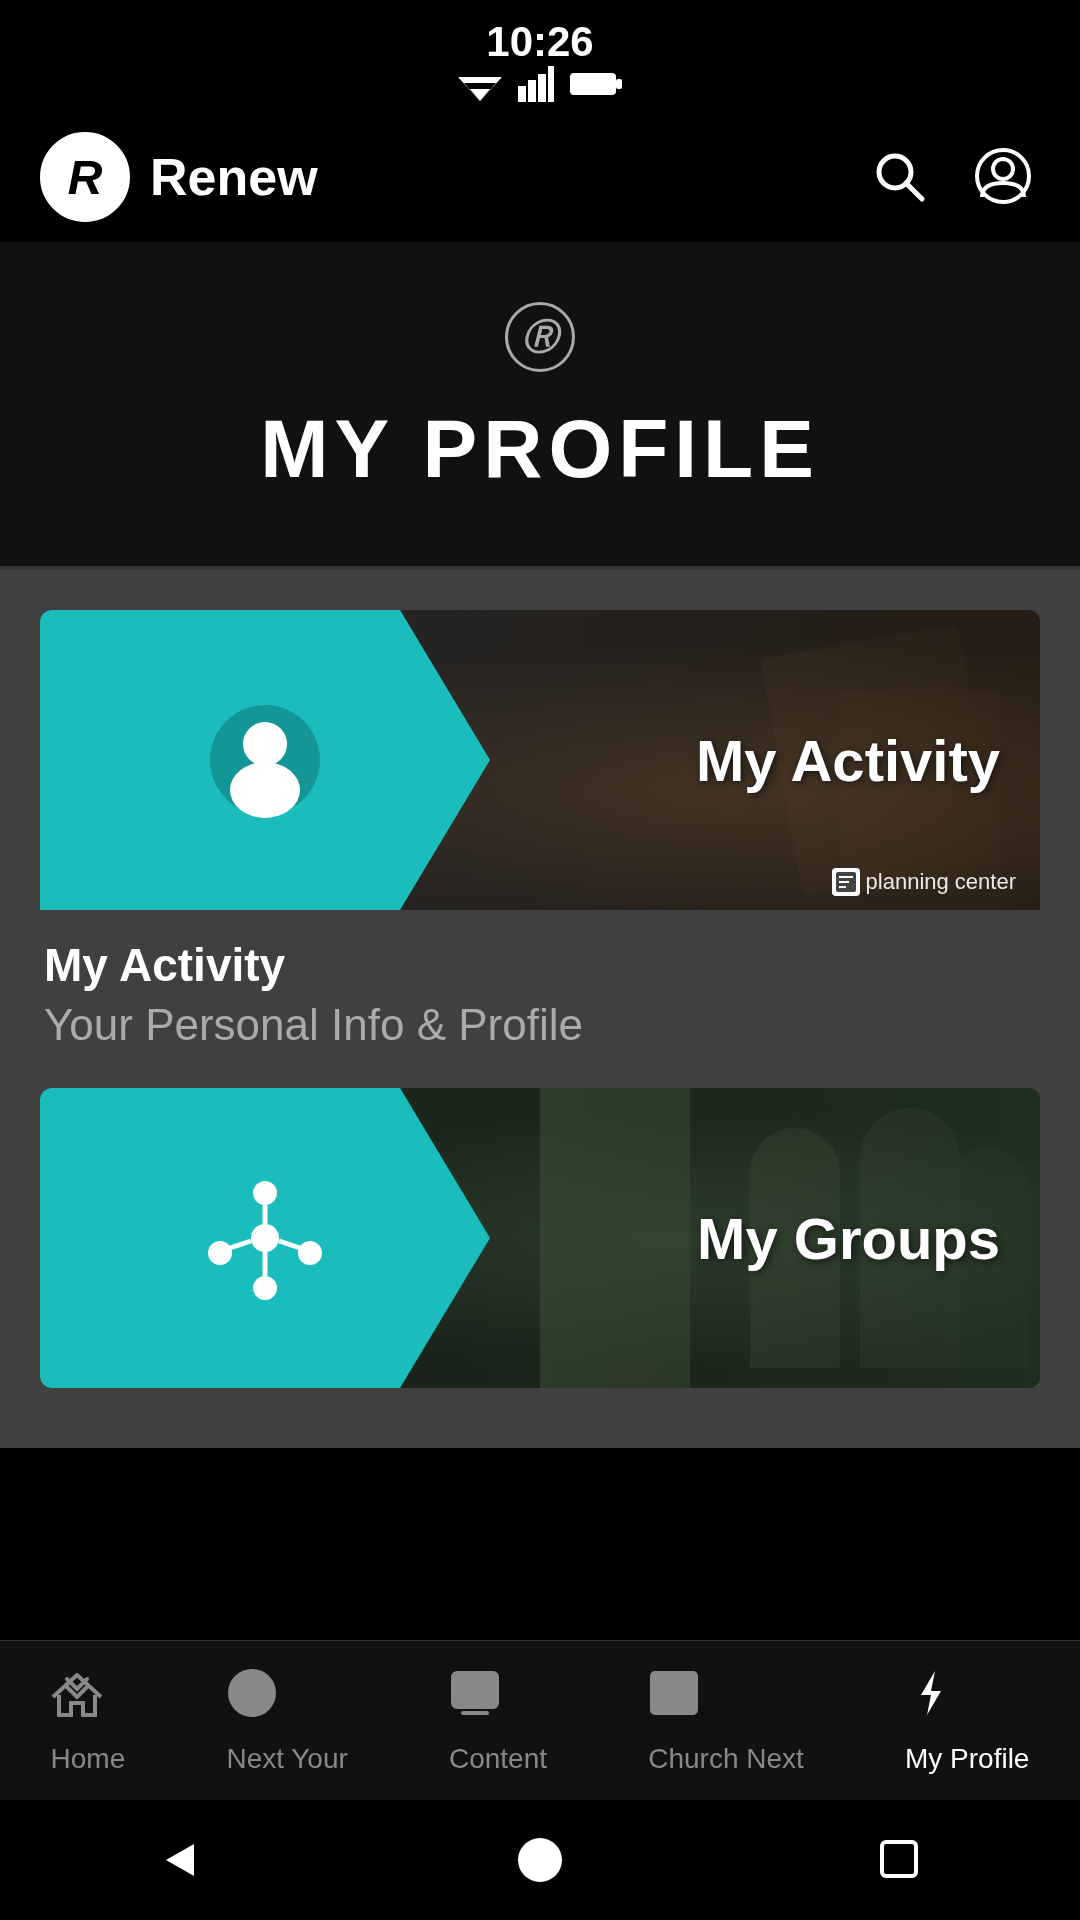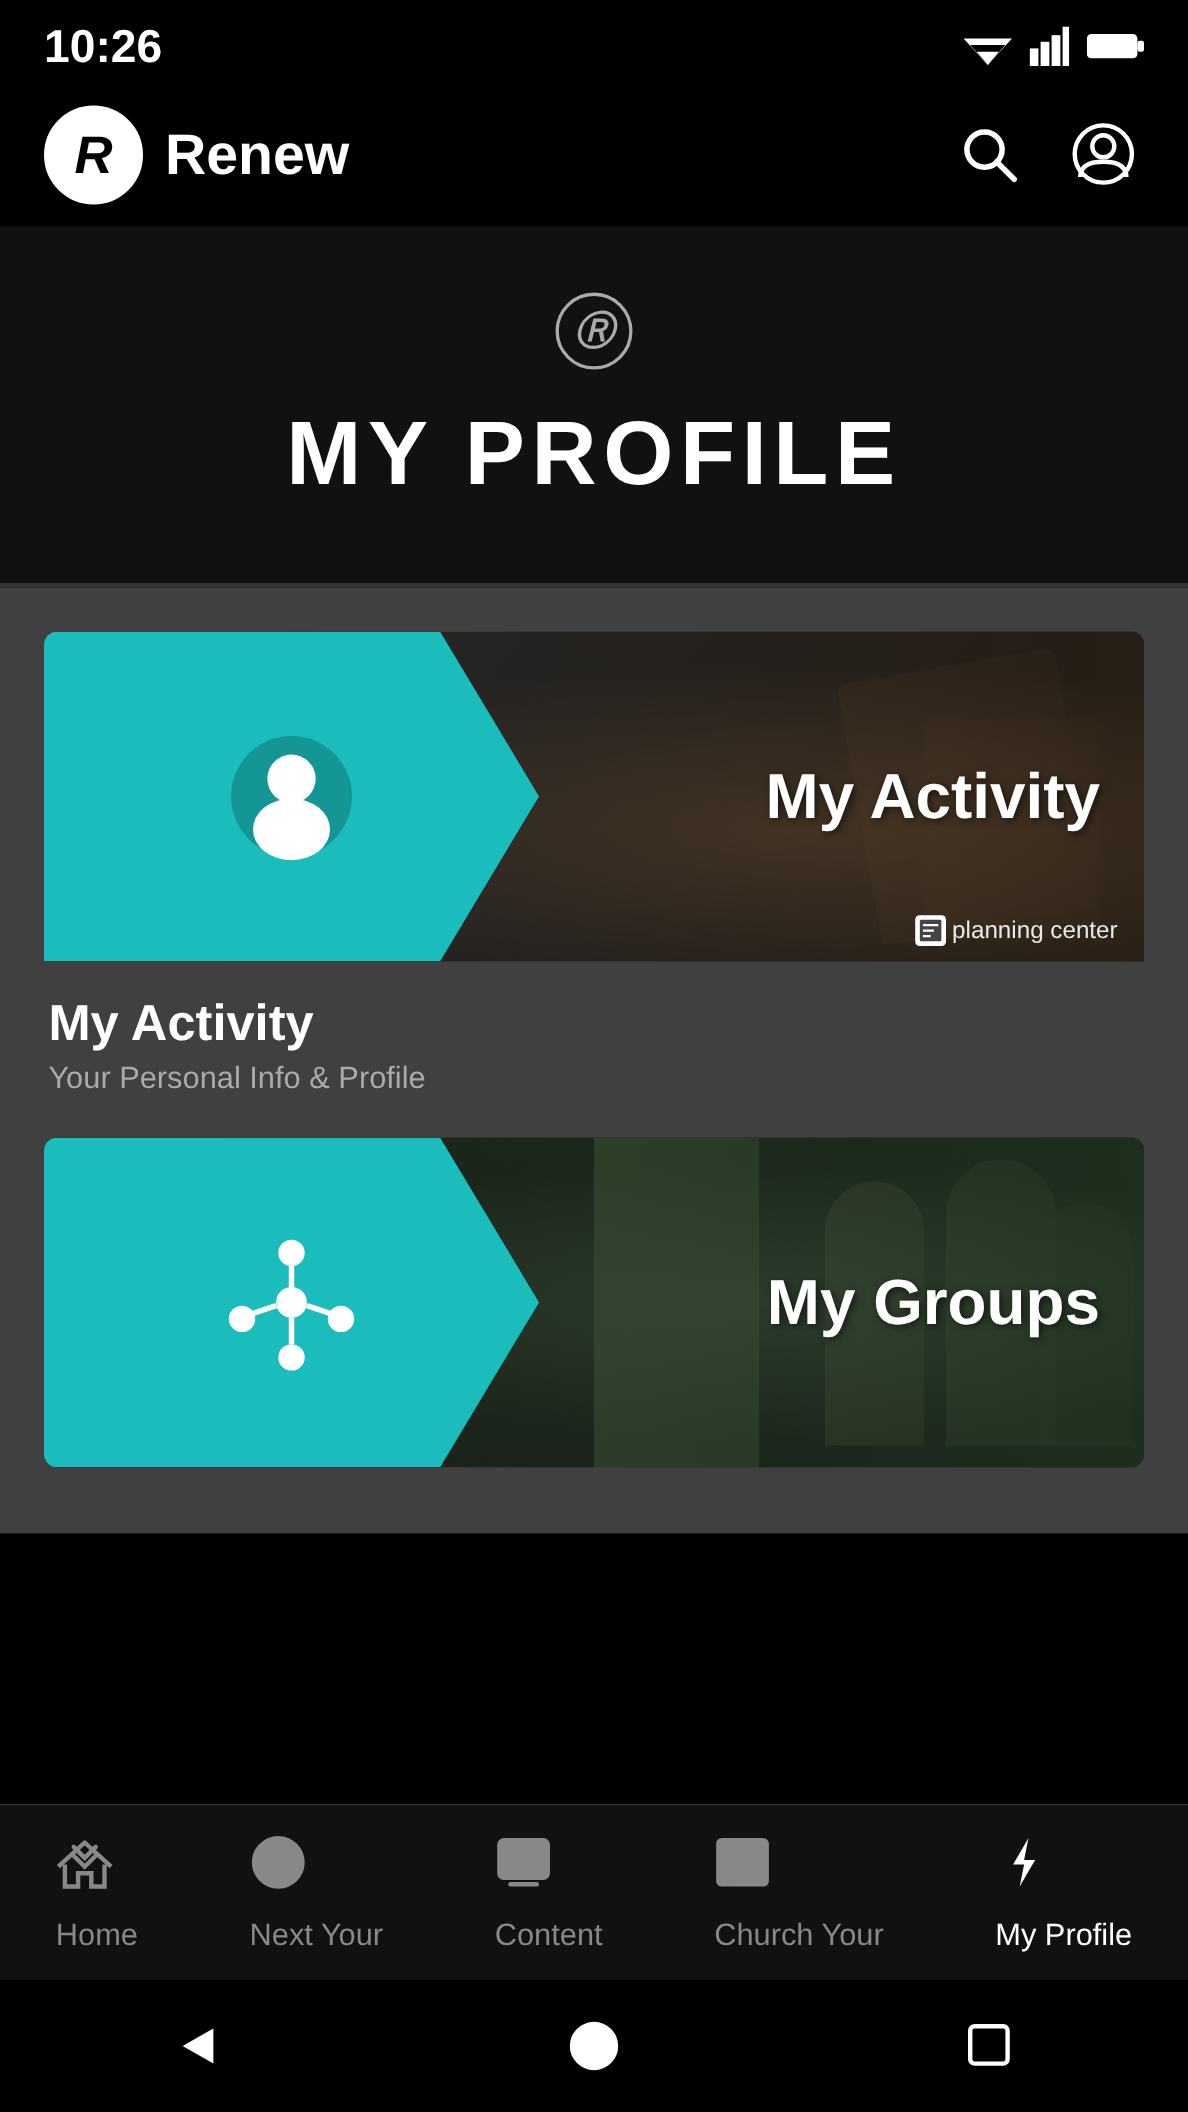--- a/index.html
+++ b/index.html
@@ -13,20 +13,21 @@
       overflow: hidden;
     }
 
     
     .status-bar {
       display: flex;
       justify-content: space-between;
       align-items: center;
       padding: 18px 40px 10px;
       background: #000;
+      flex-direction: column;
     }
     .status-time {
       font-size: 42px;
       font-weight: 600;
       color: #fff;
     }
     .status-icons {
       display: flex;
       align-items: center;
       gap: 16px;
@@ -186,21 +187,21 @@
     .card-info {
       padding: 28px 4px 18px;
     }
     .card-info-title {
       font-size: 46px;
       font-weight: 800;
       color: #fff;
       margin-bottom: 8px;
     }
     .card-info-subtitle {
-      font-size: 28px;
+      font-size: 44px;
       color: #aaa;
     }
 
     
     .groups-bg {
       background: linear-gradient(to right, #2a2a2a, #1a2a1a);
     }
 
     
     .photo-sim-activity {
@@ -461,21 +462,21 @@
       <rect x="4" y="6" width="44" height="40" rx="3" stroke="#888" stroke-width="4"></rect>
       <line x1="4" y1="18" x2="48" y2="18" stroke="#888" stroke-width="3"></line>
       <line x1="18" y1="6" x2="18" y2="46" stroke="#888" stroke-width="3"></line>
       <rect x="8" y="22" width="6" height="6" fill="#888"></rect>
       <rect x="22" y="22" width="6" height="6" fill="#888"></rect>
       <rect x="36" y="22" width="8" height="6" fill="#888"></rect>
       <rect x="8" y="34" width="6" height="8" fill="#888"></rect>
       <rect x="22" y="34" width="6" height="8" fill="#888"></rect>
       <rect x="36" y="34" width="8" height="8" fill="#888"></rect>
     </svg>
-    <span class="nav-label">Church Your</span>
+    <span class="nav-label">Church Next</span>
   </div>
 
   <div class="nav-item active">
     <svg width="52" height="52" viewBox="0 0 52 52" fill="white">
 
       <polygon points="30,4 16,28 26,28 22,48 36,24 26,24" fill="white"></polygon>
     </svg>
     <span class="nav-label">My Profile</span>
   </div>
 

